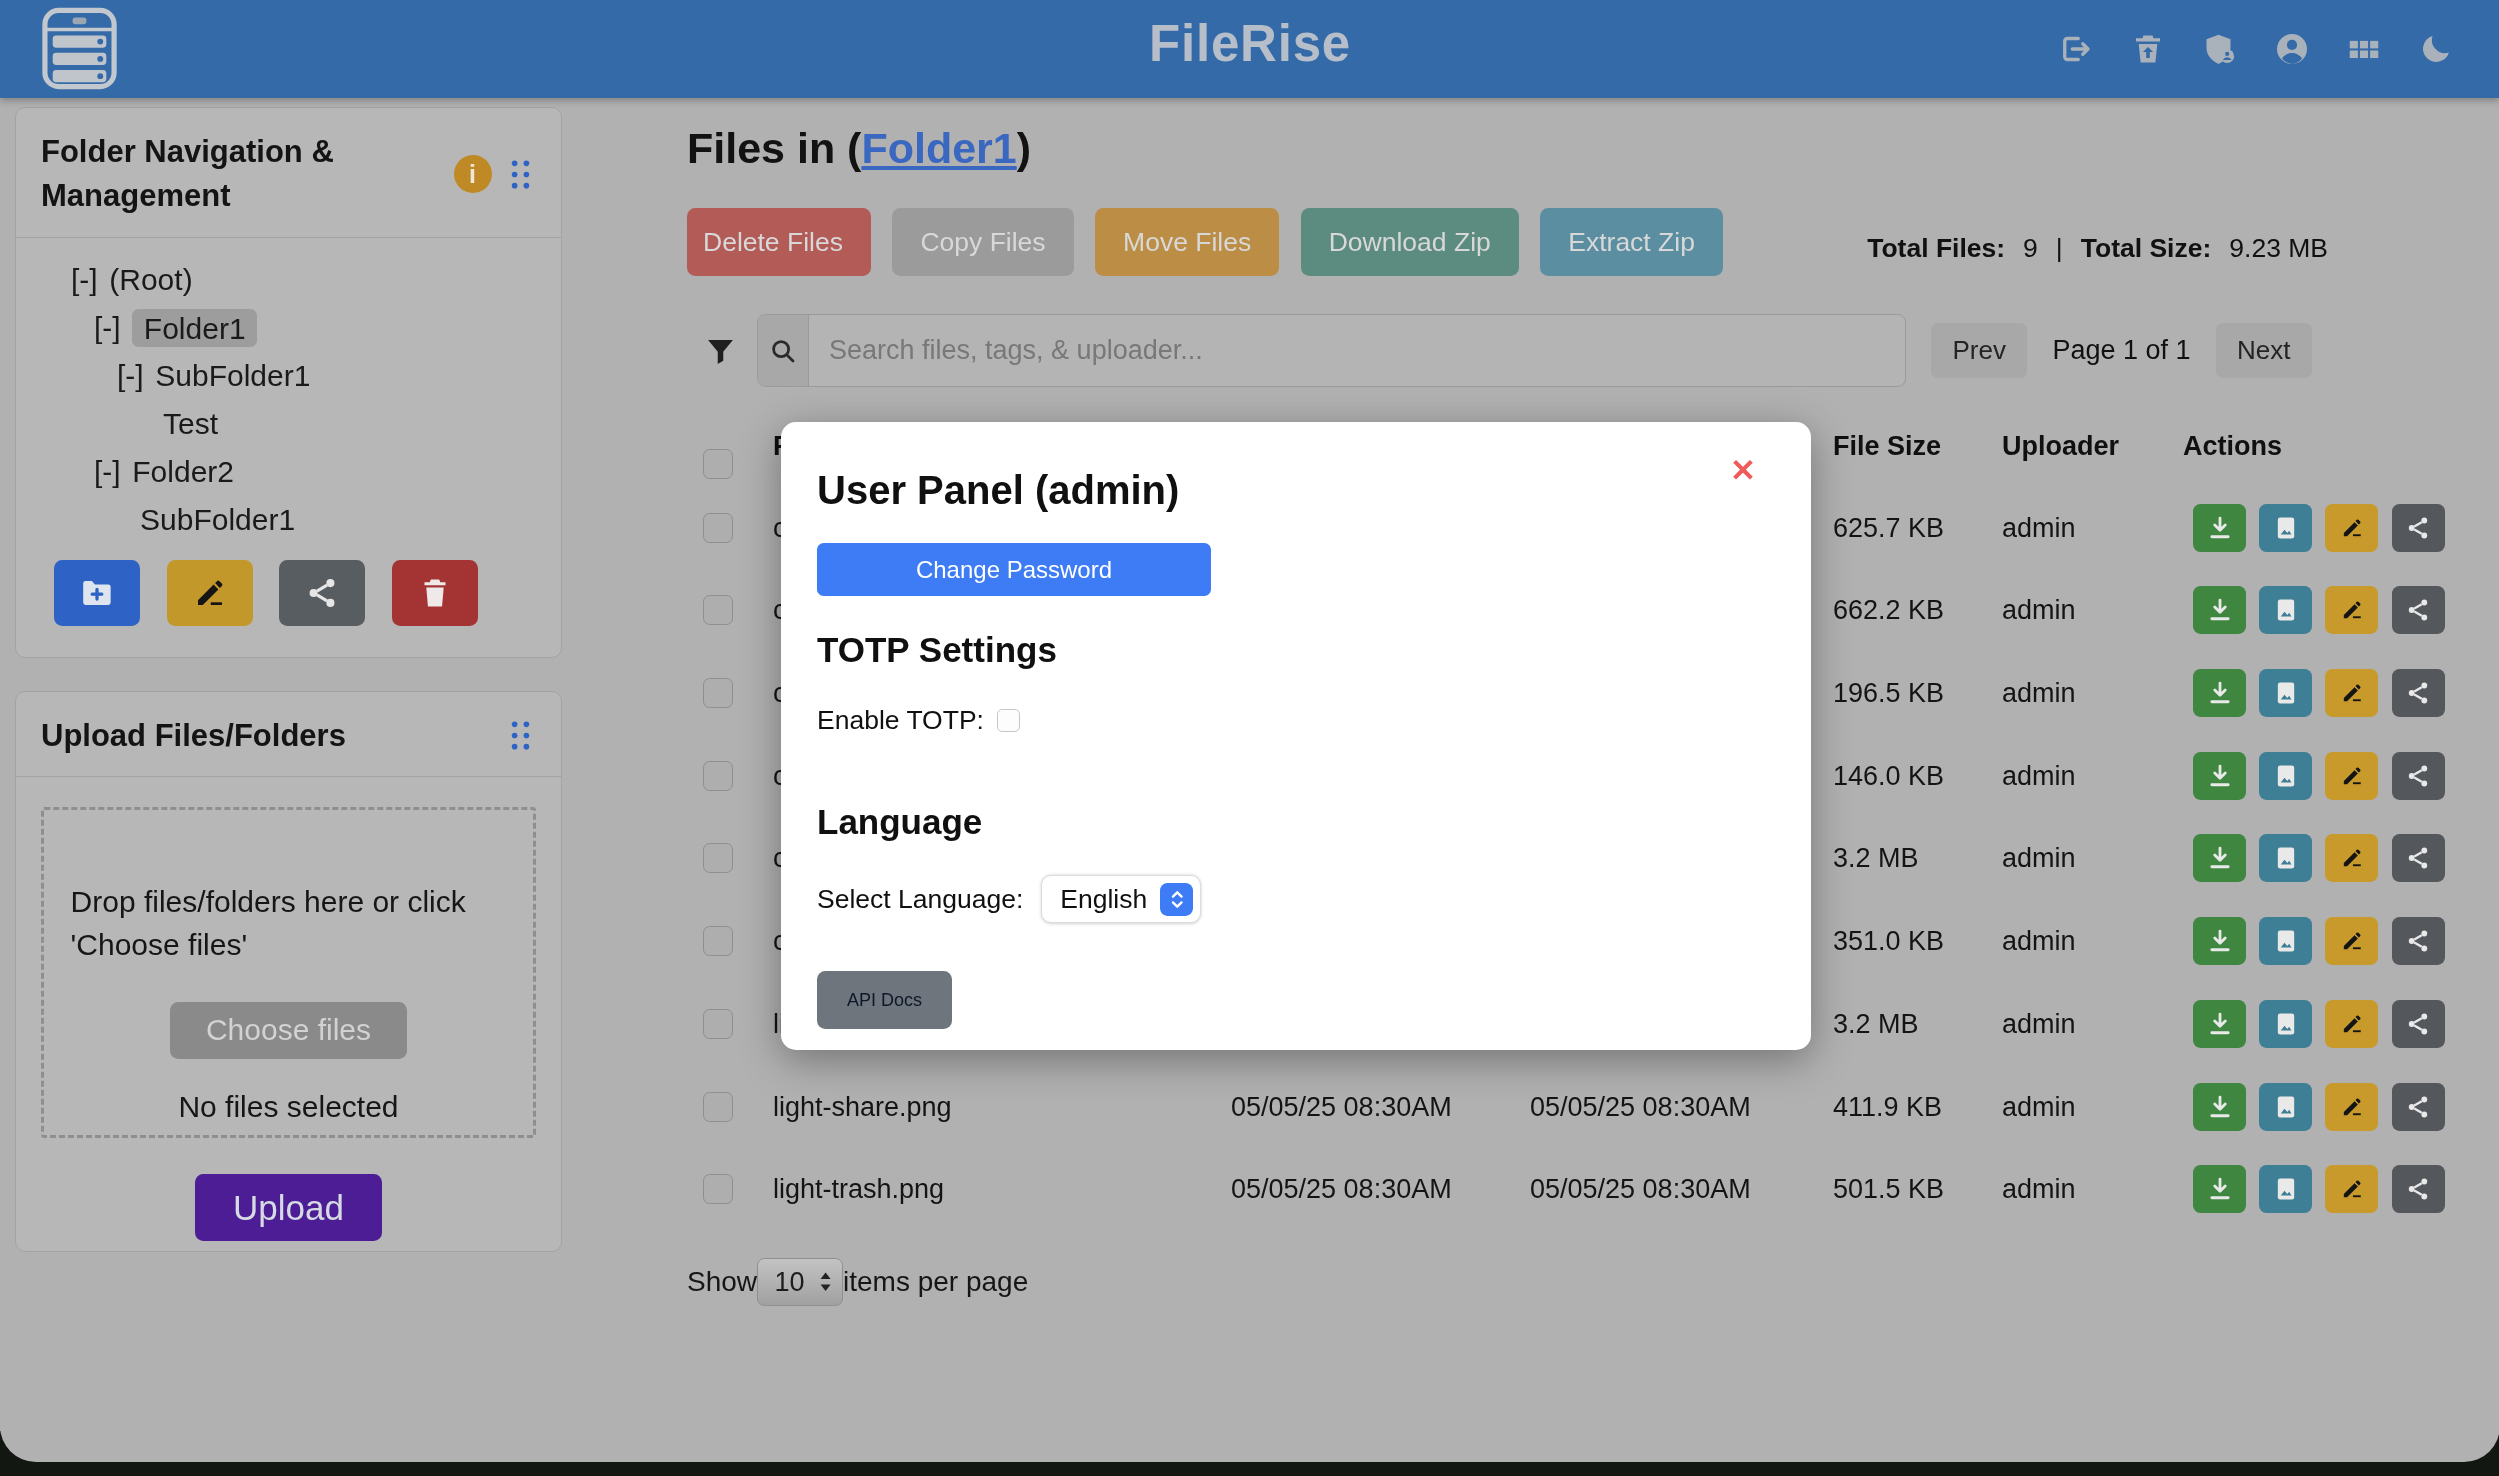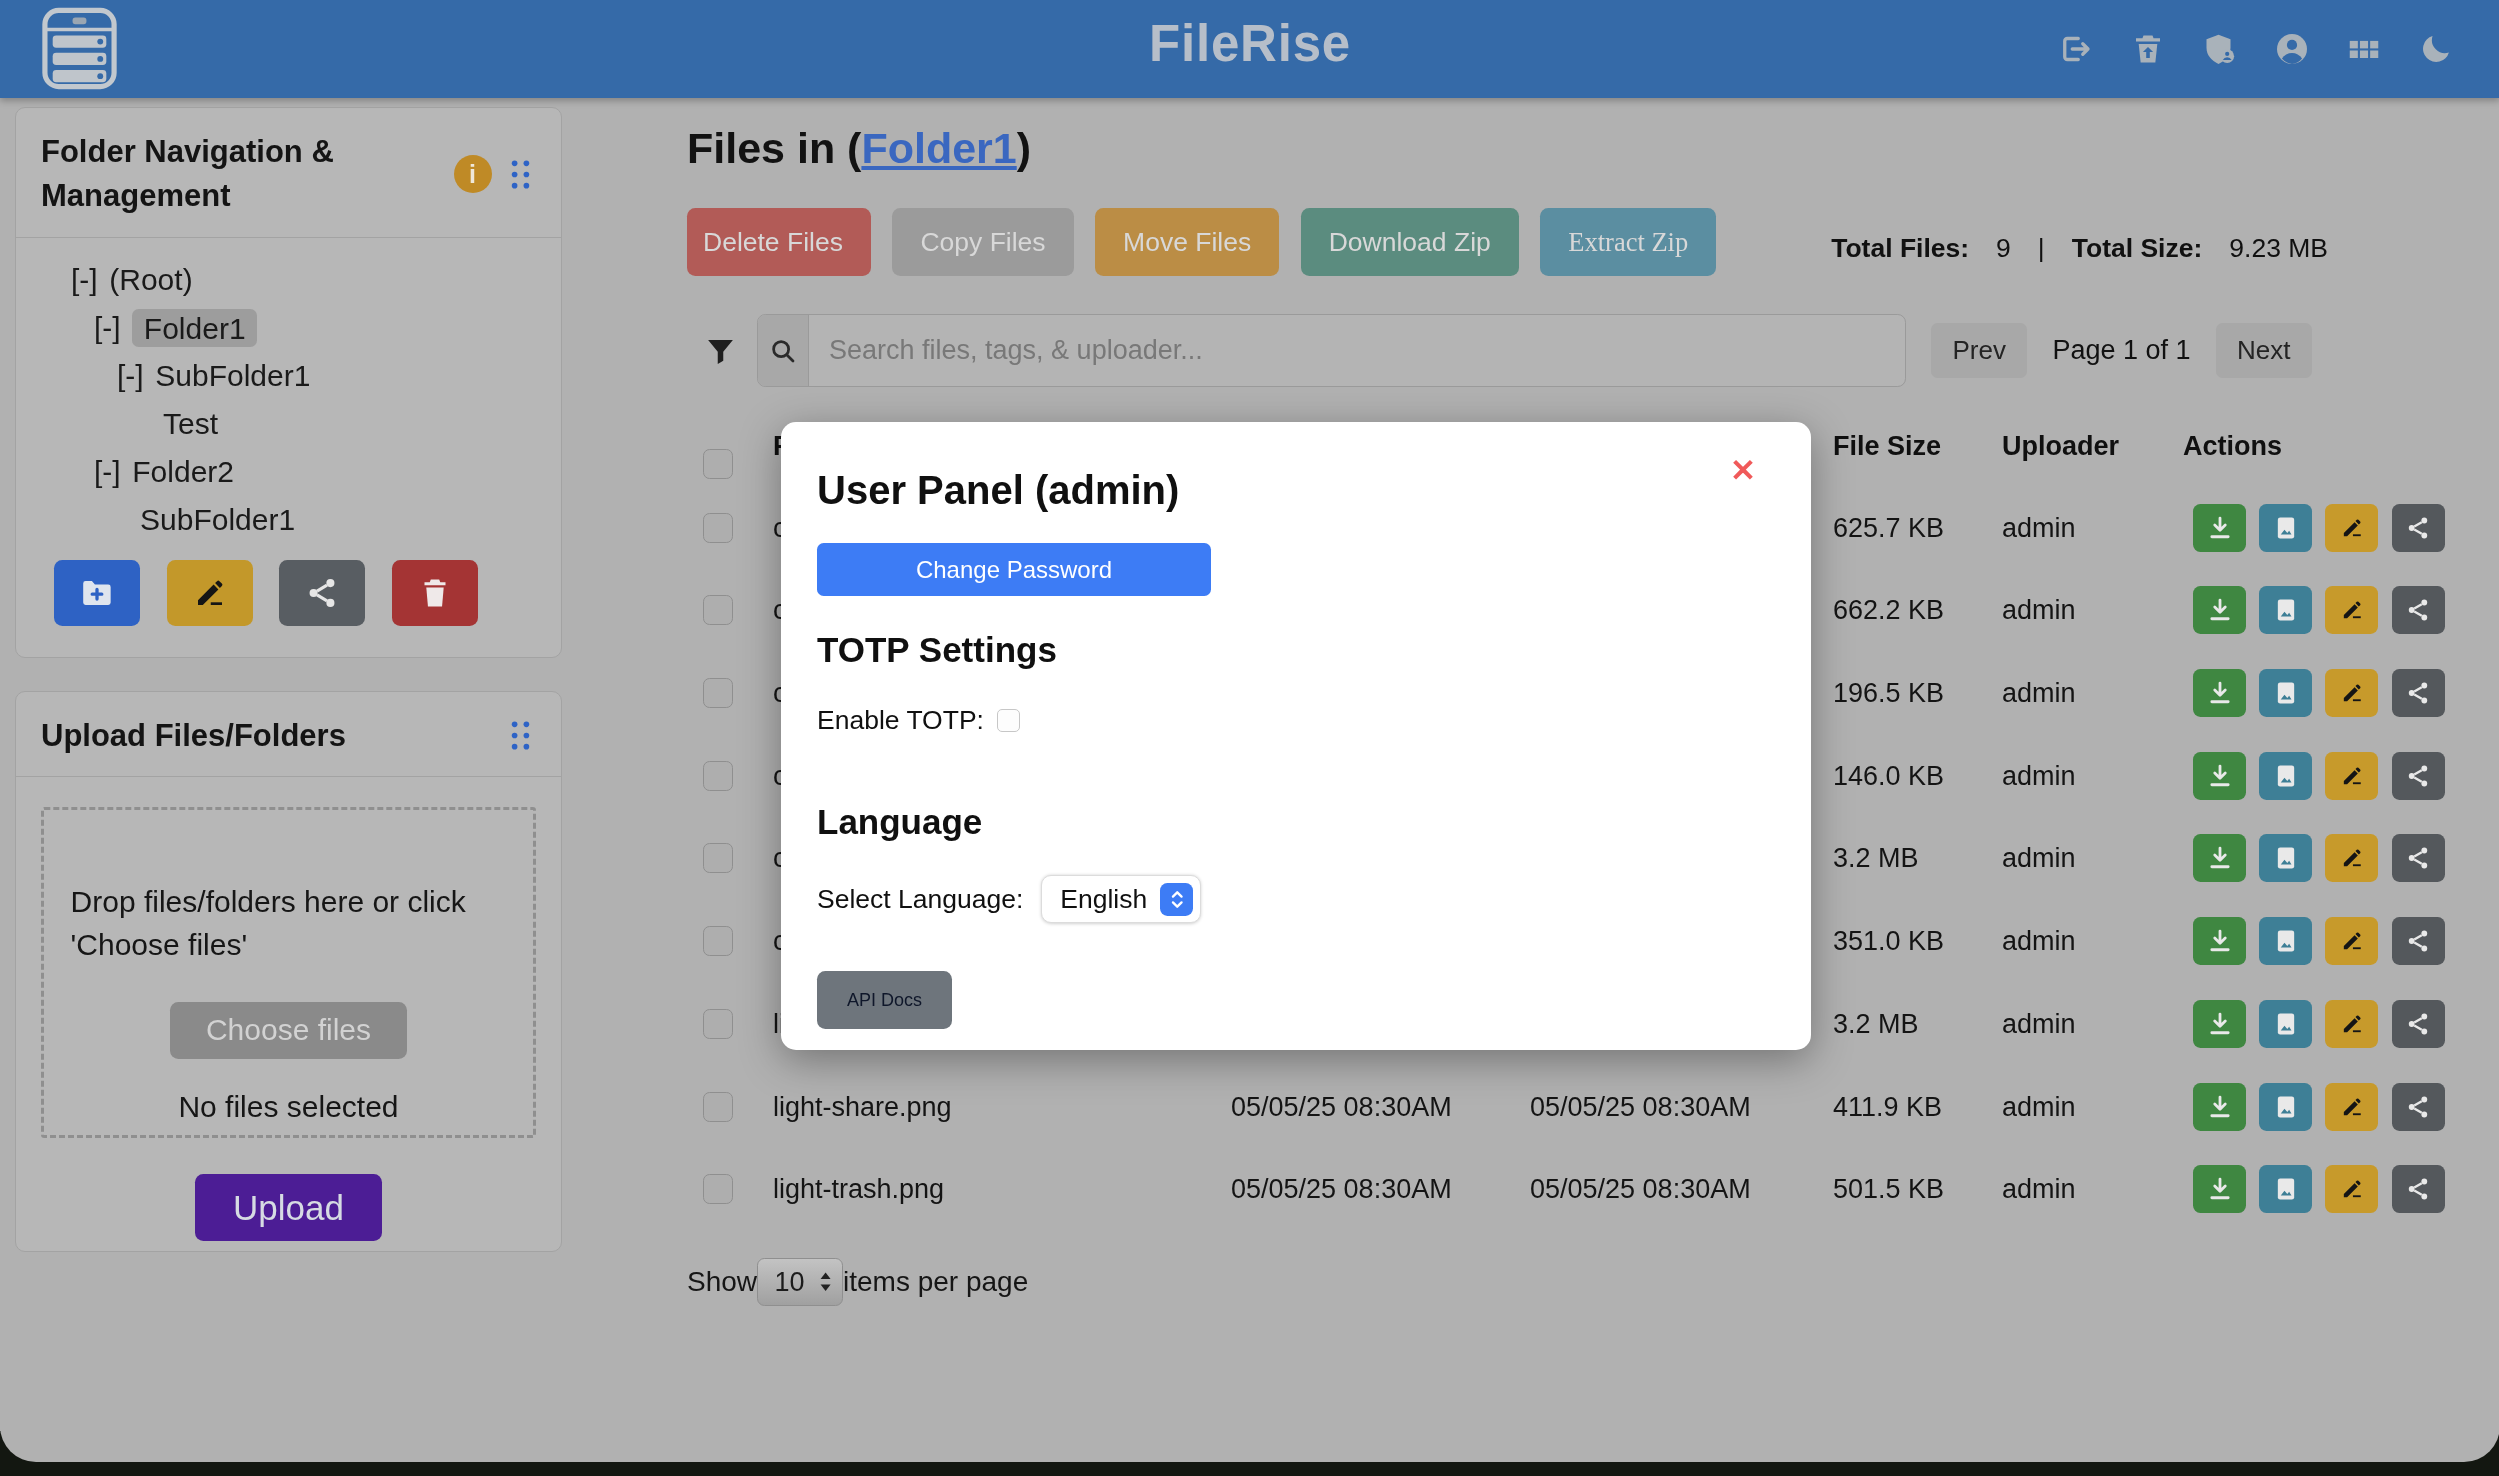--- a/index.html
+++ b/index.html
@@ -61,23 +61,23 @@
 
   
   .main { position:absolute; left:662px; top:107px; right:15px; bottom:50px; z-index:1; }
   .page-h1 { position:absolute; left:25px; top:16.5px; font-size:43px; font-weight:bold; color:#121212; }
   .page-h1 a { color:#3a67c0; text-decoration:underline; cursor:pointer; }
 
   .action-row { position:absolute; left:25px; top:101px; display:flex; gap:21.5px; }
   .abtn { height:68px; padding:0 28px; border:none; border-radius:8.3px; font-size:26.5px; color:#d8d8d8;
     font-family:inherit; display:flex; align-items:center; cursor:pointer; }
   .abtn.red { background:#b25b57;padding-left:16px; } .abtn.gray { background:#9b9b9b; } .abtn.gold { background:#bb8d45; }
-  .abtn.green { background:#5b8c7f; } .abtn.teal { background:#5b8ea1;font-family:Liberation Serif, serif; }
-
-  .totals { position:absolute; top:126px; right:157px; font-size:26.5px; color:#111; display:flex; gap:27px; align-items:center; }
+  .abtn.green { background:#5b8c7f; } .abtn.teal { background:#5b8ea1; }
+
+  .totals { position:absolute; top:126px; right:157px; font-size:26.5px; color:#111; display:flex; gap:18px; align-items:center; }
   .totals b { font-weight:bold; }
 
   .search-row { position:absolute; left:42px; top:207px; display:flex; align-items:center; }
   .filter-ico { width:33px; height:40px; margin-right:20px; cursor:pointer; }
   .search-group { display:flex; width:1149px; height:73px; border:1.7px solid #9a9a9a; border-radius:8.3px; overflow:hidden; background:#b4b4b4; }
   .search-ico-box { width:51px; display:flex; align-items:center; justify-content:center; background:#a8a8a8;
     border-right:1.7px solid #9a9a9a; }
   .search-ico-box svg { width:30px; height:30px; }
   .search-input { flex:1; border:none; outline:none; background:transparent; font-size:27px; padding:0 20px;
     color:#2a2a2a; font-family:inherit; }

